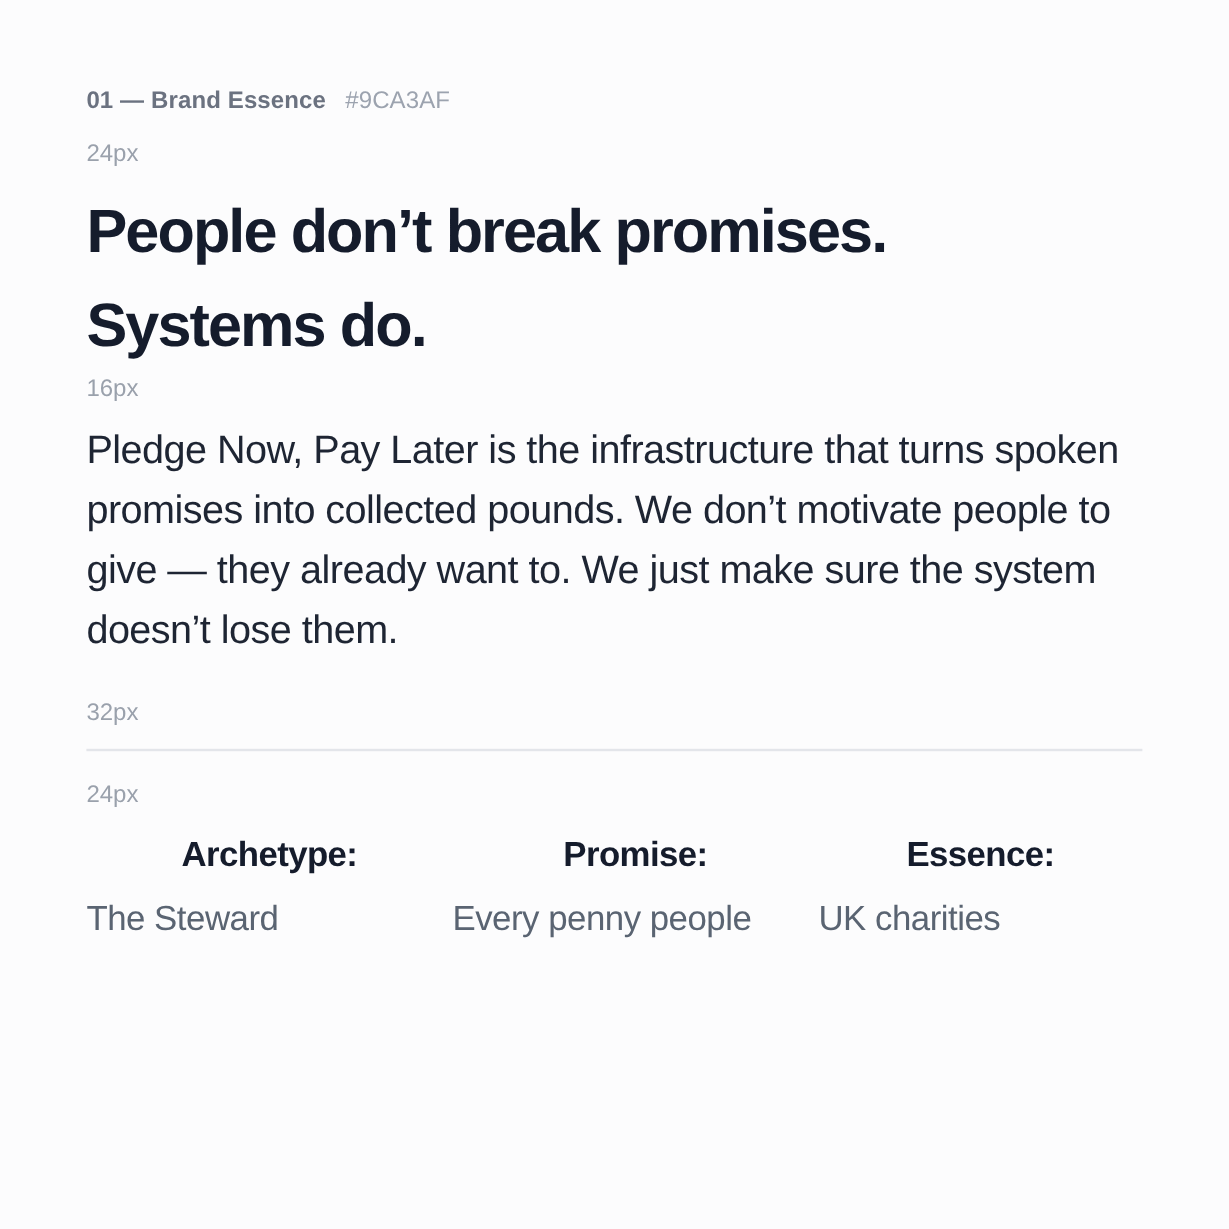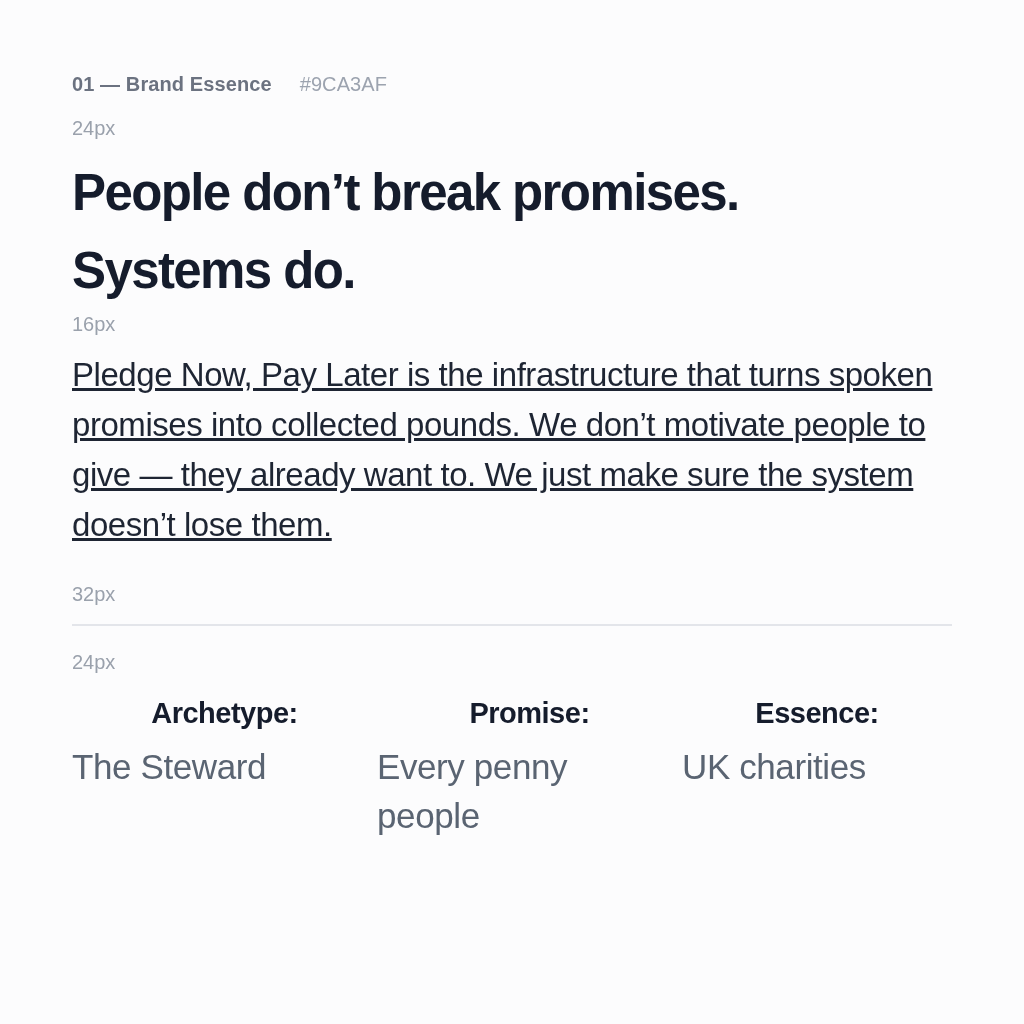--- a/index.html
+++ b/index.html
@@ -29,21 +29,21 @@
     letter-spacing: 0.1px;
     white-space: nowrap;
   }
   .eyebrow .eyebrow-text {
     color: #6B7280;
     font-weight: 600;
   }
   .eyebrow .eyebrow-hex {
     color: #9CA3AF;
     font-weight: 500;
-    margin-left: 28px;
+    margin-left: 16px;
   }
 
   
   .size-tick {
     color: #9AA1AC;
     font-size: 20px;
     line-height: 28px;
     font-weight: 400;
   }
   .tick-headline { margin-top: 16px; }
@@ -64,21 +64,20 @@
 
   
   .body-copy {
     margin-top: 12px;
     font-size: 33px;
     line-height: 50px;
     font-weight: 400;
     color: #1E2533;
     letter-spacing: -0.45px;
     max-width: 888px;
-    text-decoration: underline;
   }
 
   
   .divider {
     margin-top: 16px;
     height: 2px;
     width: 880px;
     background: #E3E5EA;
   }
 
@@ -97,21 +96,21 @@
   .meta-label {
     font-size: 29px;
     line-height: 42px;
     font-weight: 700;
     color: #151C2C;
     letter-spacing: -0.5px;
     text-align: center;
   }
   .meta-value {
     margin-top: 8px;
-    font-size: 35px;
+    font-size: 29px;
     line-height: 49px;
     font-weight: 400;
     color: #5A6472;
     letter-spacing: -0.4px;
     max-width: 255px;
   }
 </style>
 </head>
 <body>
 

